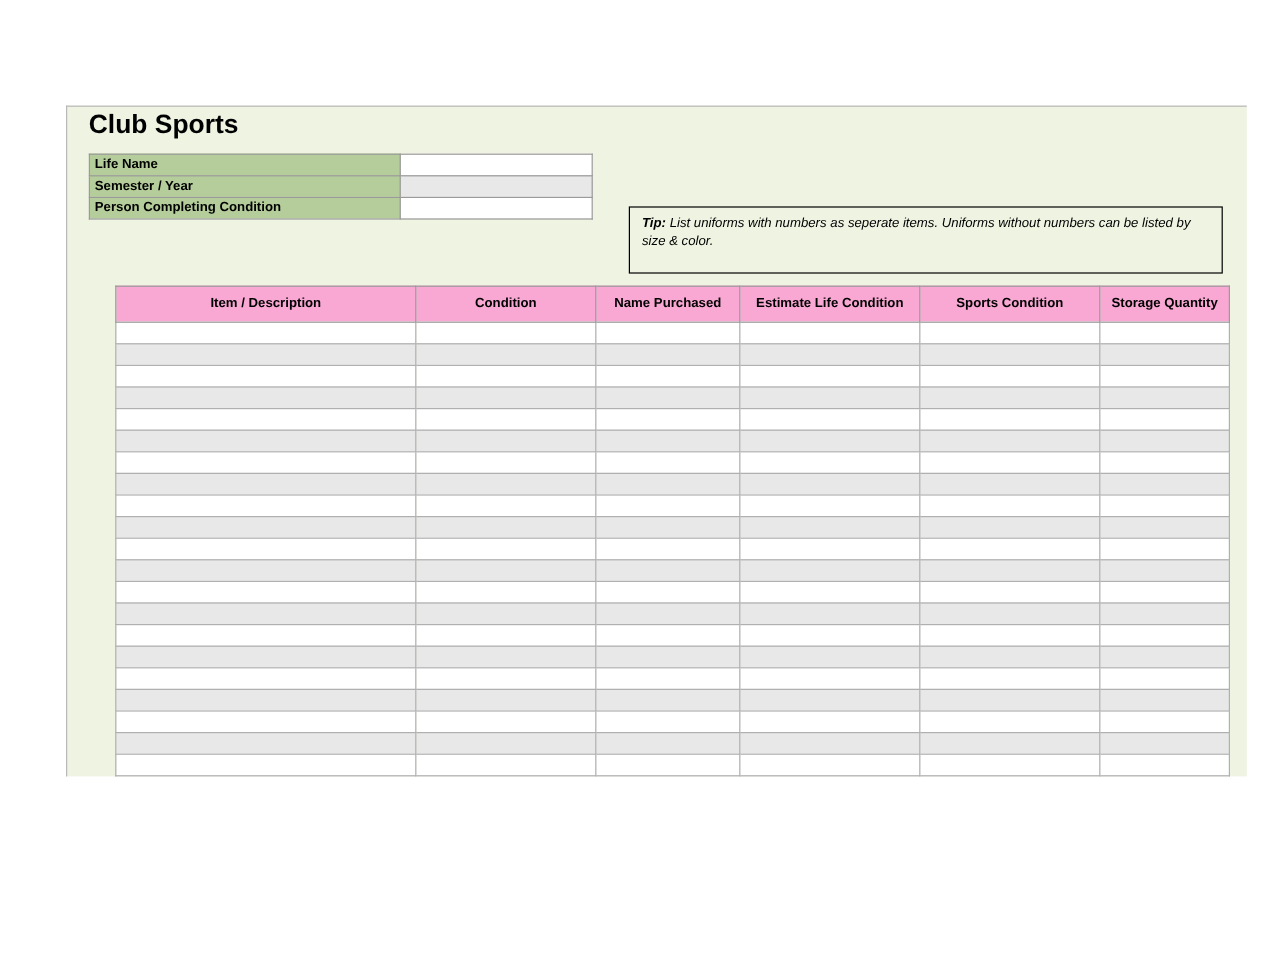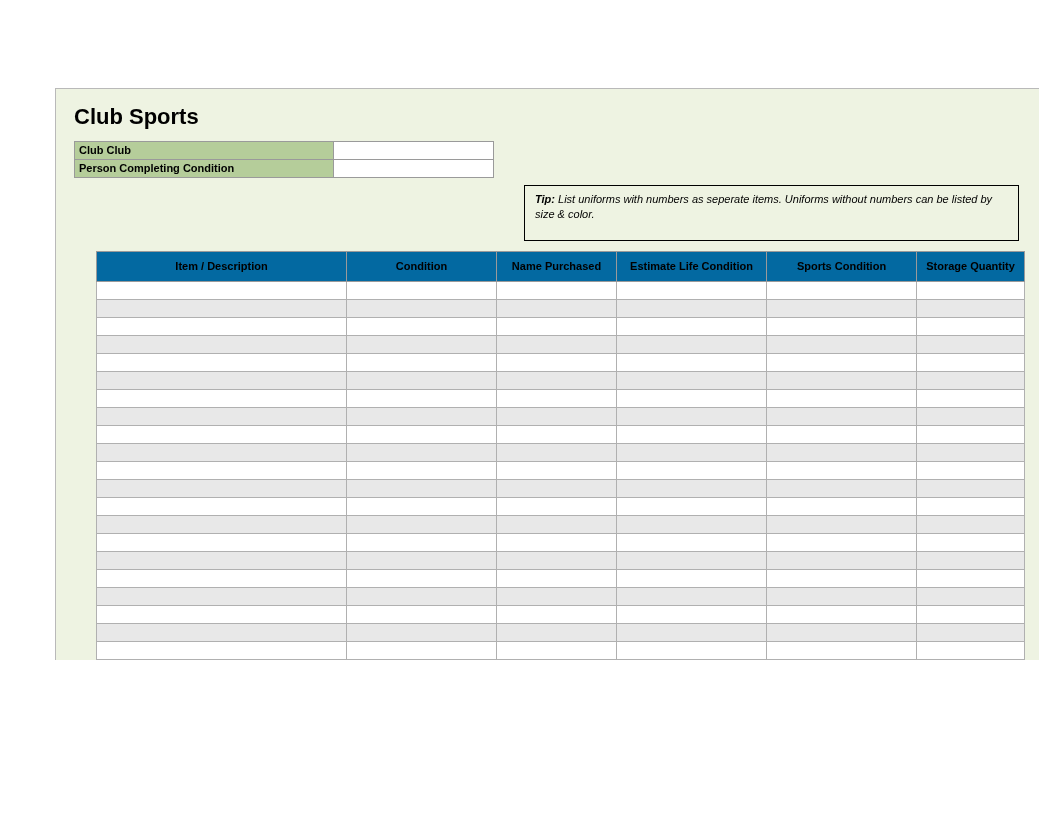--- a/index.html
+++ b/index.html
@@ -20,21 +20,21 @@
   .sheet {
     position: absolute;
     left: 55px;
     top: 88px;
     right: 18px;
     background: #eef3e2;
     border-left: 1px solid #b9b9b9;
     border-top: 1px solid #b9b9b9;
   }
   .title-block {
-    padding: 14px 0 10px 18px;
+    padding: 1px 0 10px 18px;
   }
   .title-block h1 {
     margin: 0;
     font-family: Verdana, Geneva, sans-serif;
     font-size: 22px;
     font-weight: 700;
     line-height: 1.25;
     color: #000;
   }
   .meta-tip-row {
@@ -82,21 +82,21 @@
   }
   .inv-wrap {
     padding: 10px 0 0 40px;
   }
   .inv-table {
     border-collapse: collapse;
     width: 928px;
     table-layout: fixed;
   }
   .inv-table th {
-    background: #0369a1;
+    background: #f9a8d4;
     border: 1px solid #9a9a9a;
     font-size: 11px;
     font-weight: 700;
     text-align: center;
     padding: 8px 4px;
     line-height: 1.2;
     vertical-align: middle;
   }
   .inv-table td {
     border: 1px solid #b0b0b0;
@@ -122,22 +122,26 @@
     <div class="title-block">
       <h1>
         <span>Club Sports</span><br>
       </h1>
     </div>
 
     <div class="meta-tip-row">
       <table class="meta-table">
         <tbody>
           <tr>
-            <td class="meta-label">Club Club</td>
+            <td class="meta-label">Life Name</td>
             <td class="meta-value"></td>
+          </tr>
+          <tr>
+            <td class="meta-label">Semester / Year</td>
+            <td class="meta-value alt"></td>
           </tr>
           <tr>
             <td class="meta-label">Person Completing Condition</td>
             <td class="meta-value"></td>
           </tr>
         </tbody>
       </table>
 
       <div class="tip-box">
         <span class="tip-label">Tip:</span><span> List uniforms with numbers as seperate items. Uniforms without numbers can be listed by size &amp; color.</span>

